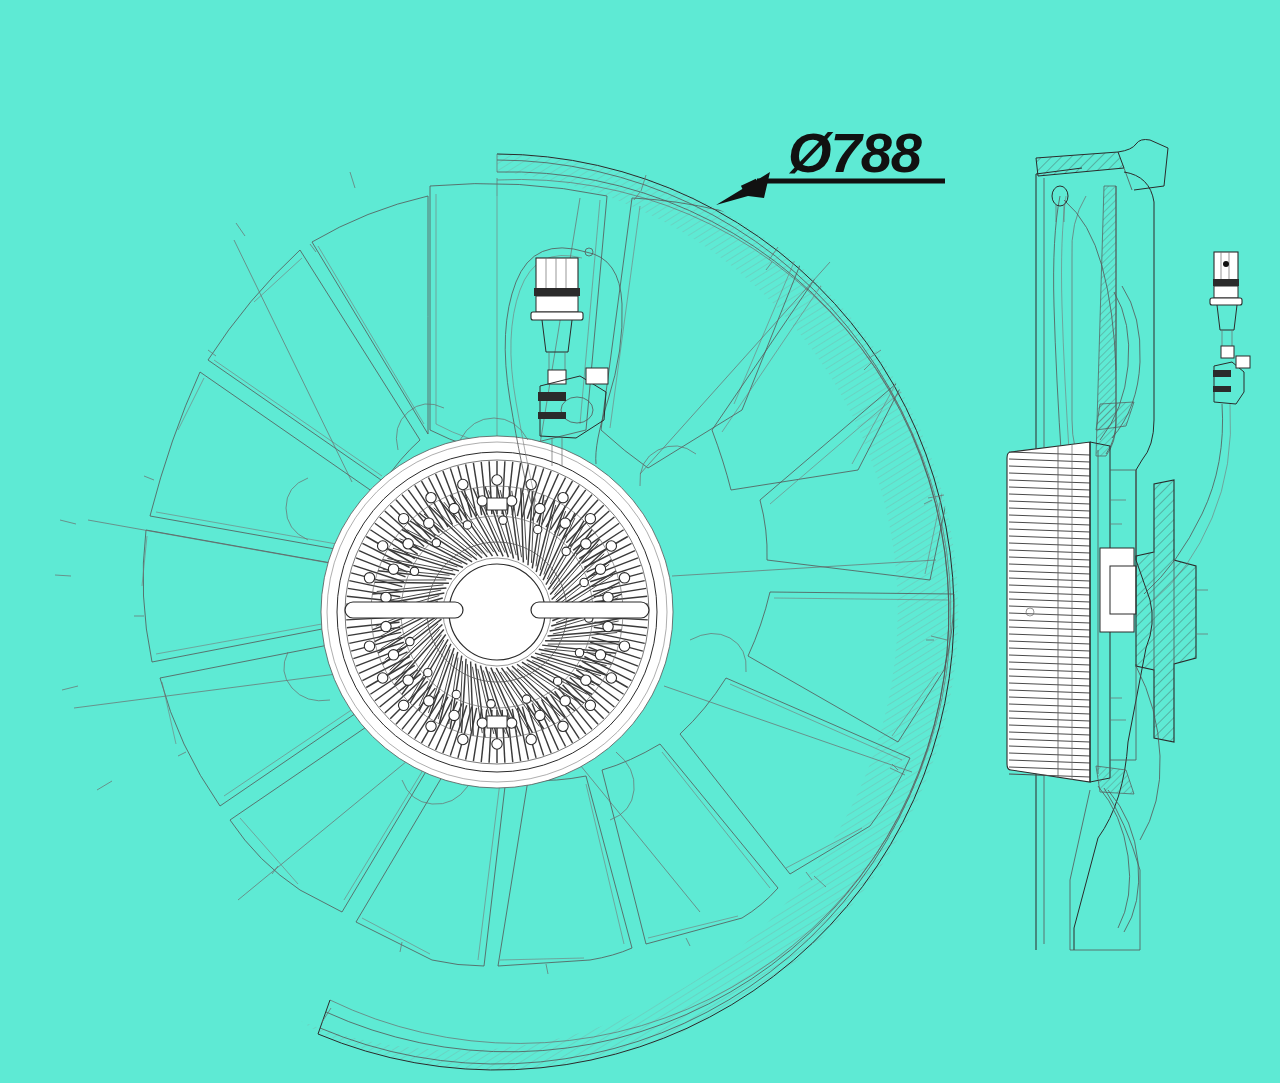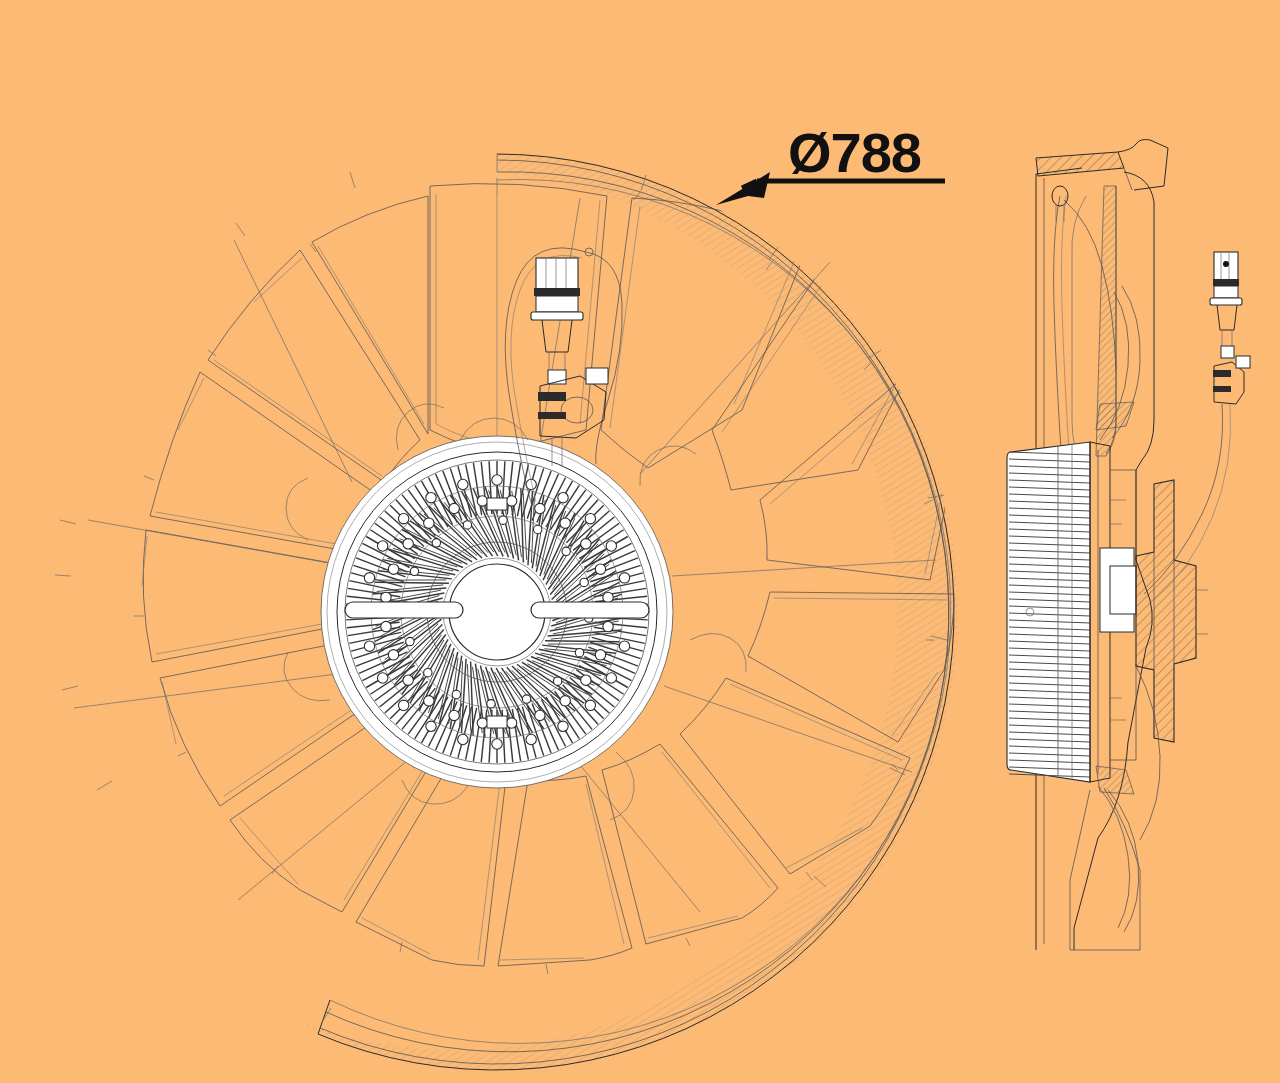--- a/index.html
+++ b/index.html
@@ -10,21 +10,22 @@
   body {
     width: 1280px;
     height: 1083px;
     overflow: hidden;
     font-family: "Liberation Sans", sans-serif;
   }
   #drawing-root {
     position: relative;
     width: 1280px;
     height: 1083px;
-    background: #fdba74;
+    background: #5eead4;
+    font-style: italic;
   }
   svg.sheet {
     position: absolute;
     top: 0;
     left: 0;
     width: 1280px;
     height: 1083px;
     display: block;
   }
   .ln        { fill: none; stroke: #2b2b2b; stroke-width: 1; }

